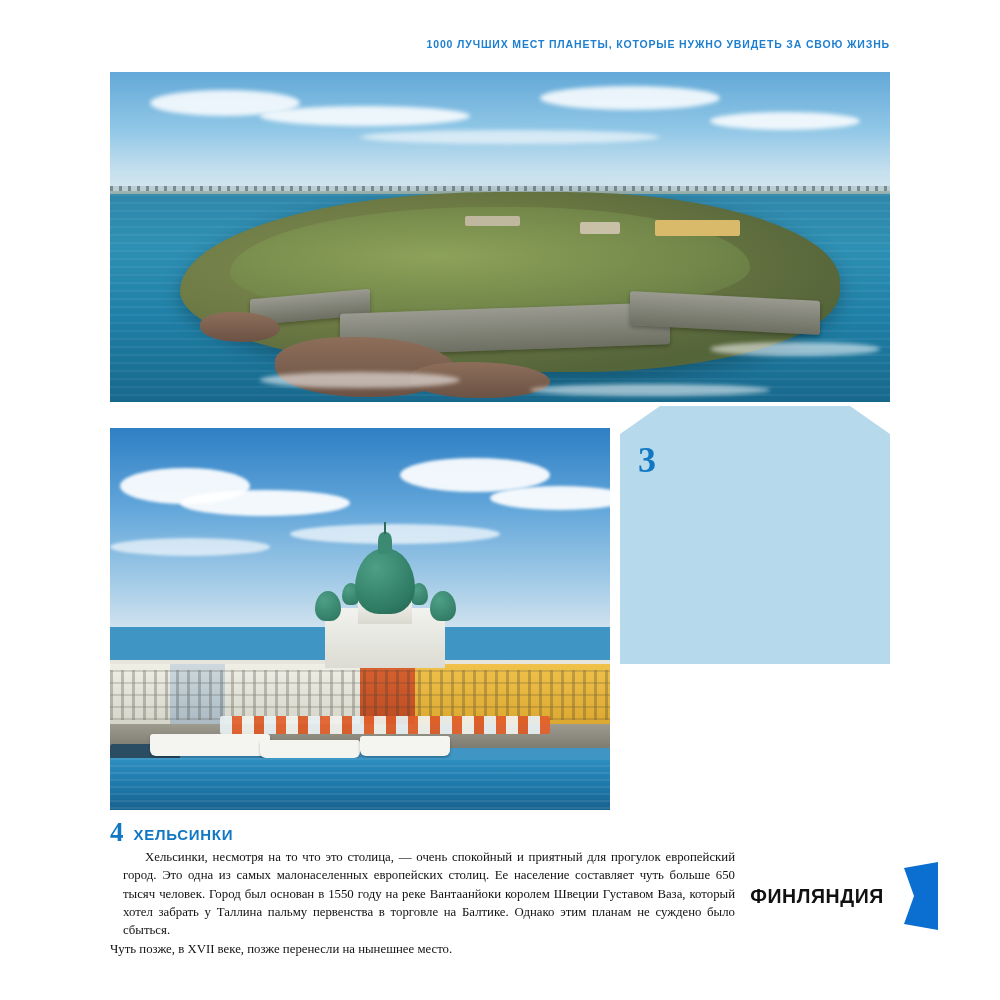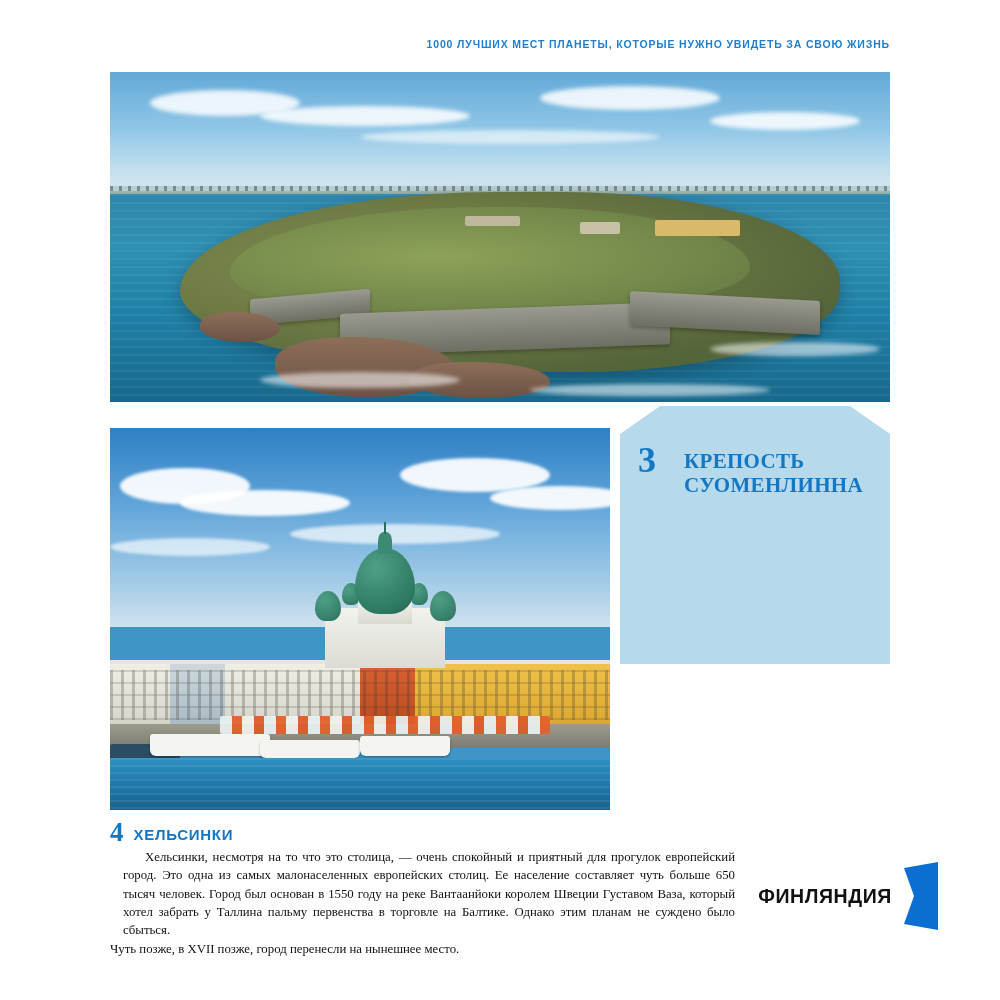--- a/index.html
+++ b/index.html
@@ -327,21 +327,21 @@
   .article p.first { text-indent: 22px; margin-left: 13px; }
   .article p.second { text-align: left; margin-top: 1px; }
 
   
   .country {
     position: absolute;
     right: 62px;
     top: 862px;
     display: flex;
     align-items: center;
-    gap: 4px;
+    gap: 12px;
   }
   .country .label {
     font-size: 19.5px;
     font-weight: bold;
     letter-spacing: .6px;
     color: #111;
     text-transform: uppercase;
     margin-right: 8px;
     white-space: nowrap;
   }
@@ -422,31 +422,30 @@
   </div>
 
   <div class="callout">
     <div class="tab">
       <svg class="shape" viewBox="0 0 270 28" preserveAspectRatio="none">
         <polygon points="40,0 230,0 270,28 0,28" fill="#b7d9ec"></polygon>
       </svg>
     </div>
     <div class="body">
       <div class="num">3</div>
-      <h2>КРЕПОСТЬ СУОМЕНЛИННА</h2>
     </div>
   </div>
 
   <div class="article">
     <div class="head">
       <span class="num">4</span>
       <h3>ХЕЛЬСИНКИ</h3>
     </div>
     <p class="first">Хельсинки, несмотря на то что это столица, — очень спокойный и приятный для прогулок европейский город. Это одна из самых малонаселенных европейских столиц. Ее население составляет чуть больше 650 тысяч человек. Город был основан в 1550 году на реке Вантаанйоки королем Швеции Густавом Ваза, который хотел забрать у Таллина пальму первенства в торговле на Балтике. Однако этим планам не суждено было сбыться.</p>
-    <p class="second">Чуть позже, в XVII позже, город перенесли на нынешнее место.</p>
+    <p class="second">Чуть позже, в XVII веке, позже перенесли на нынешнее место.</p>
   </div>
 
   <div class="country">
     <span class="label">ФИНЛЯНДИЯ</span>
     <svg class="mark" viewBox="0 0 34 68" preserveAspectRatio="none">
       <polygon points="34,0 34,68 0,62 10,34 0,6" fill="#0a6fd1"></polygon>
     </svg>
   </div>
 
 </div>

